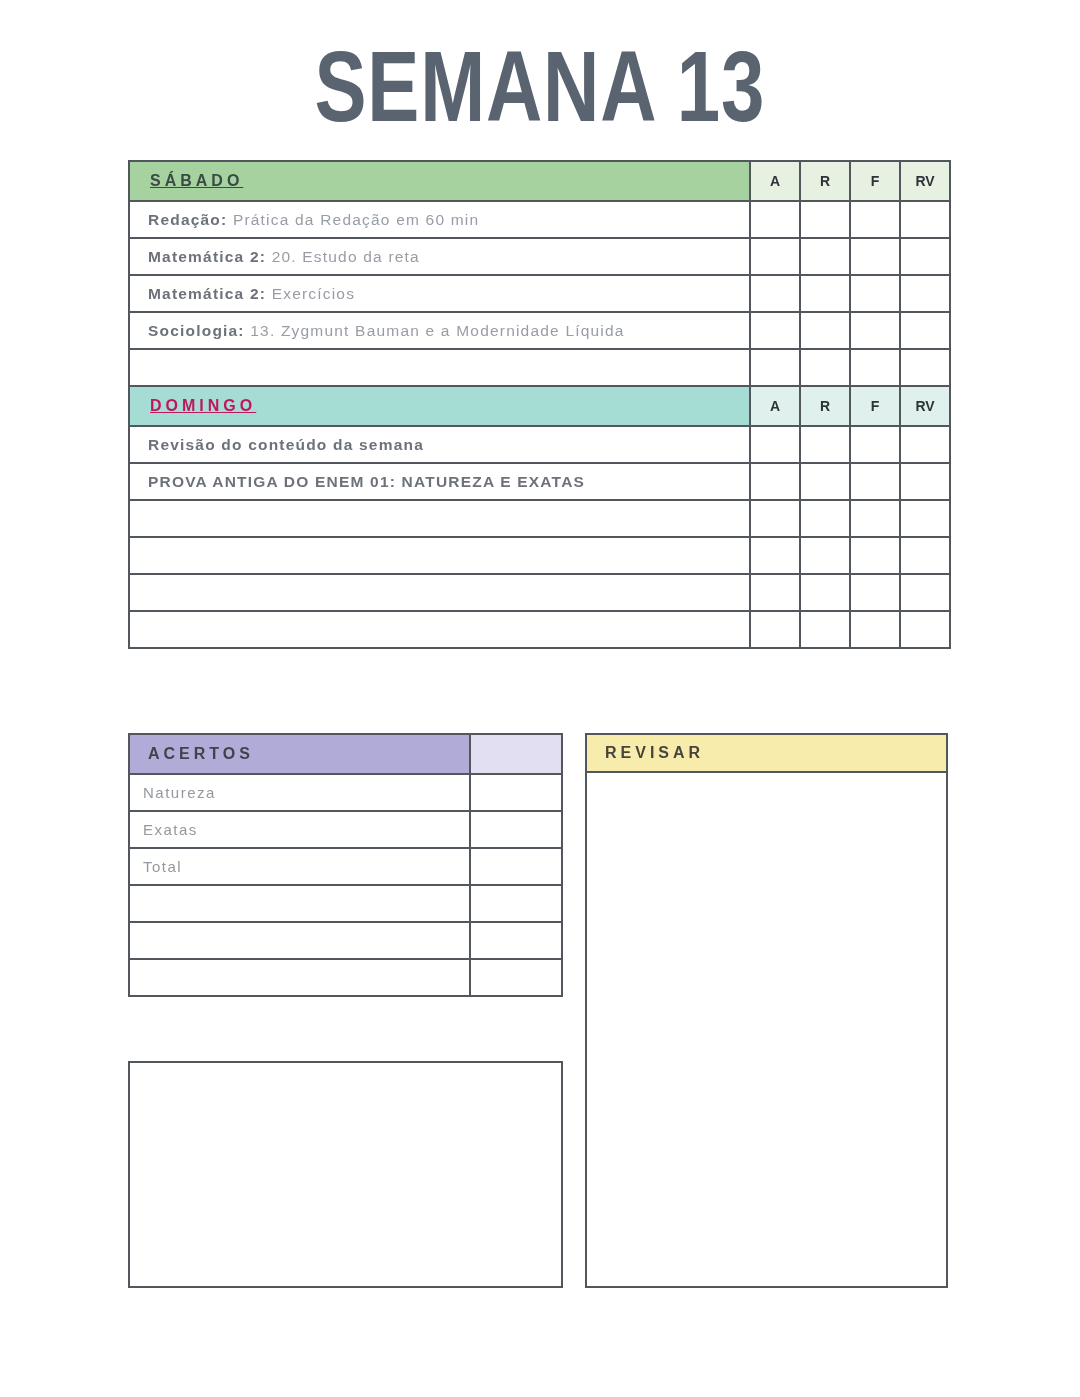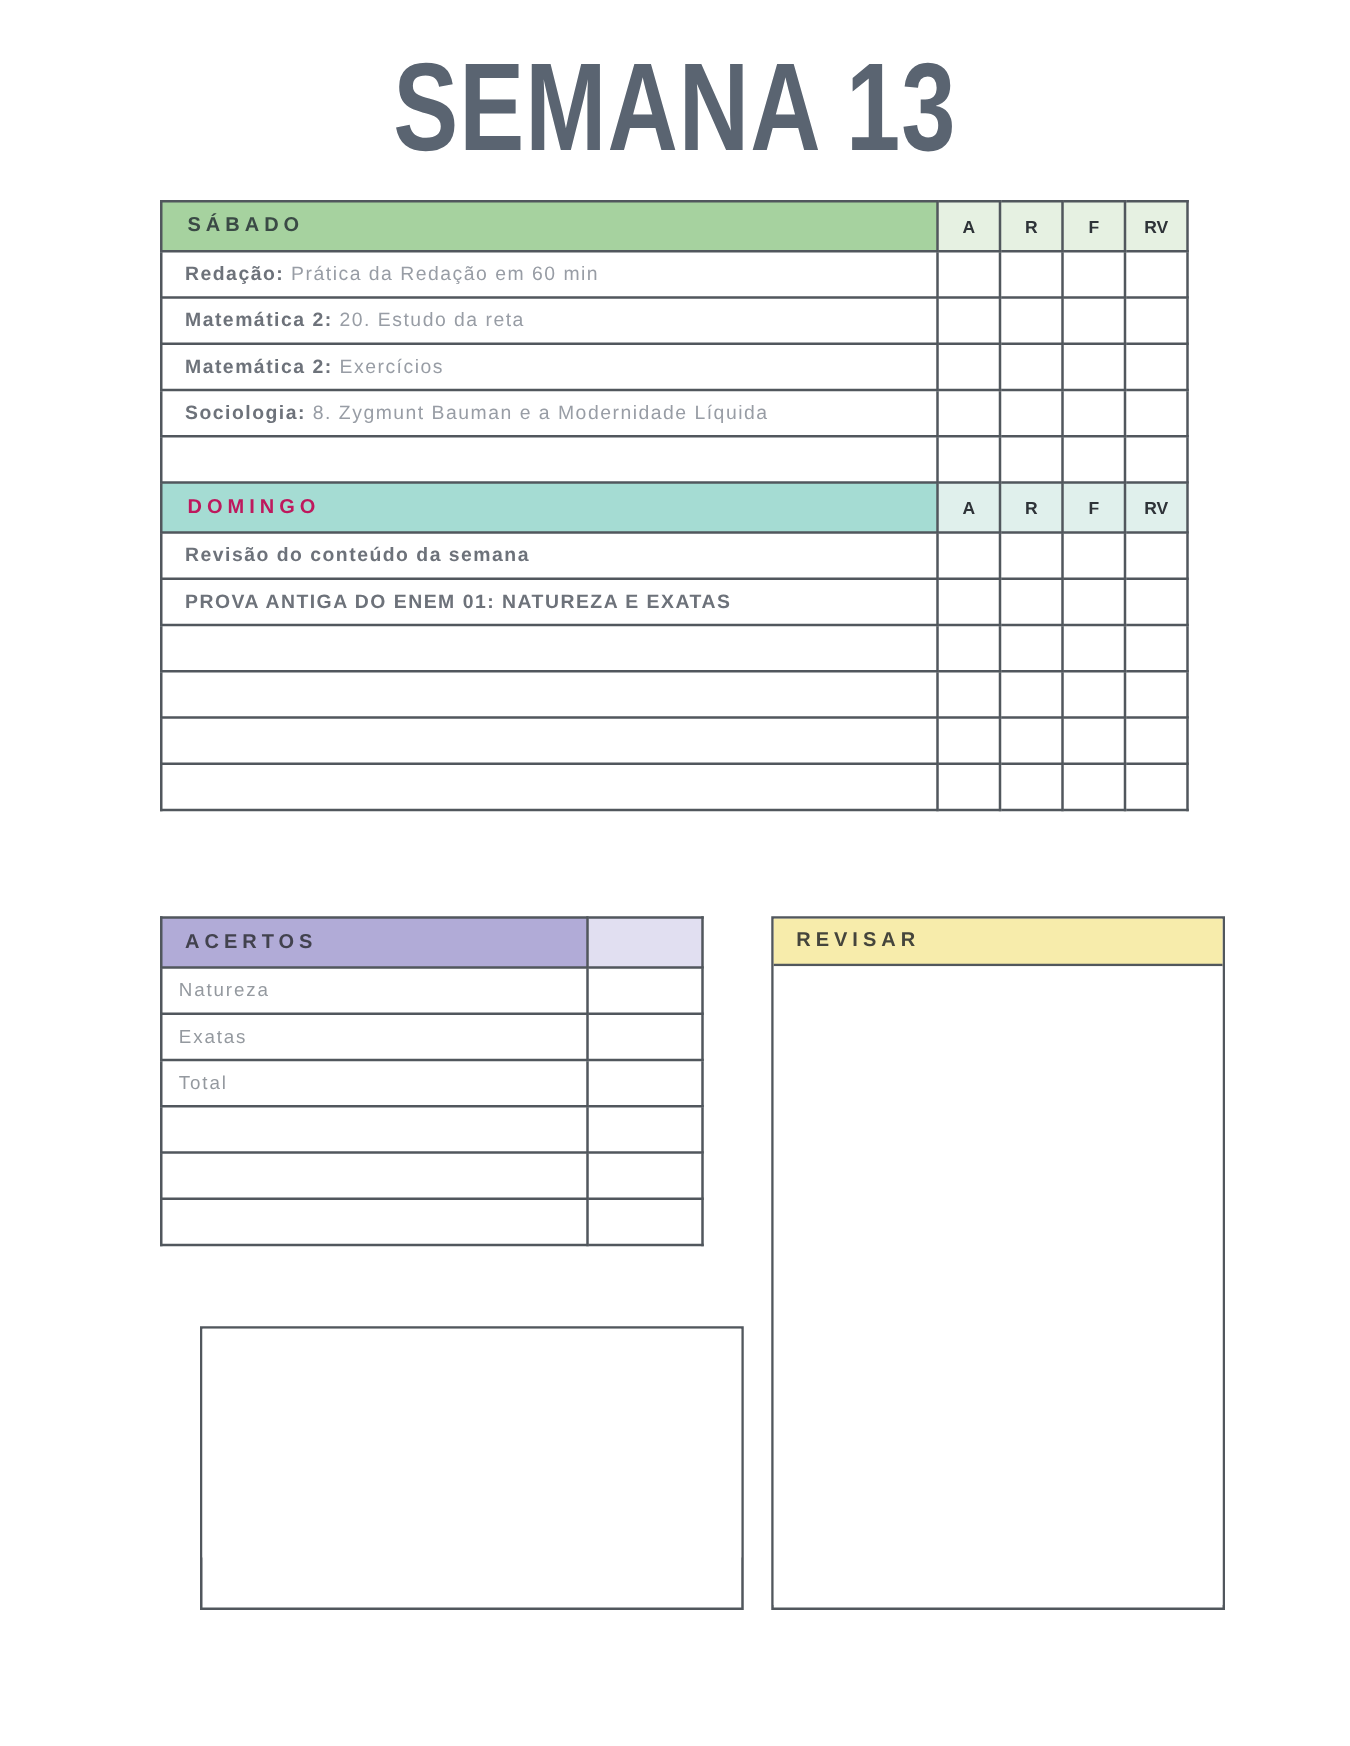--- a/index.html
+++ b/index.html
@@ -47,20 +47,21 @@
   .sched col.c-chk { width: 50px; }
   .sched .hdr td { height: 40px; }
   .sched .row td { height: 37px; }
 
   .day {
     padding-left: 20px;
     font-weight: bold;
     letter-spacing: 4px;
     font-size: 16px;
     color: #3a4a45;
+    text-decoration: underline;
   }
   .sat .day  { background: #a6d29f; }
   .sat .chkh { background: #e6f1e2; }
   .sun .day  { background: #a5dcd3; color: #be185d; }
   .sun .chkh { background: #e0f0ec; }
   .chkh {
     text-align: center;
     font-weight: bold;
     font-size: 14px;
     color: #2e3338;
@@ -101,21 +102,20 @@
     font-size: 15px;
     padding-left: 18px;
   }
   .aval { background: #ffffff; }
 
   
   .box {
     position: absolute;
     border: 2px solid #51575d;
     background: #ffffff;
-    margin-left: 32px;
   }
   .box-hdr {
     height: 38px;
     display: flex;
     align-items: center;
     border-bottom: 2px solid #51575d;
     font-weight: bold;
     letter-spacing: 4px;
     padding-left: 18px;
     font-size: 16px;
@@ -181,21 +181,21 @@
         </td>
         <td class="chk"></td>
         <td class="chk"></td>
         <td class="chk"></td>
         <td class="chk"></td>
       </tr>
 
       <tr class="row">
         <td class="task">
           <span class="lbl">Sociologia:</span>
-          <span class="txt">8. Zygmunt Bauman e a Modernidade Líquida</span>
+          <span class="txt">13. Zygmunt Bauman e a Modernidade Líquida</span>
         </td>
         <td class="chk"></td>
         <td class="chk"></td>
         <td class="chk"></td>
         <td class="chk"></td>
       </tr>
 
       <tr class="row">
         <td class="task">
           <span class="lbl"></span>

